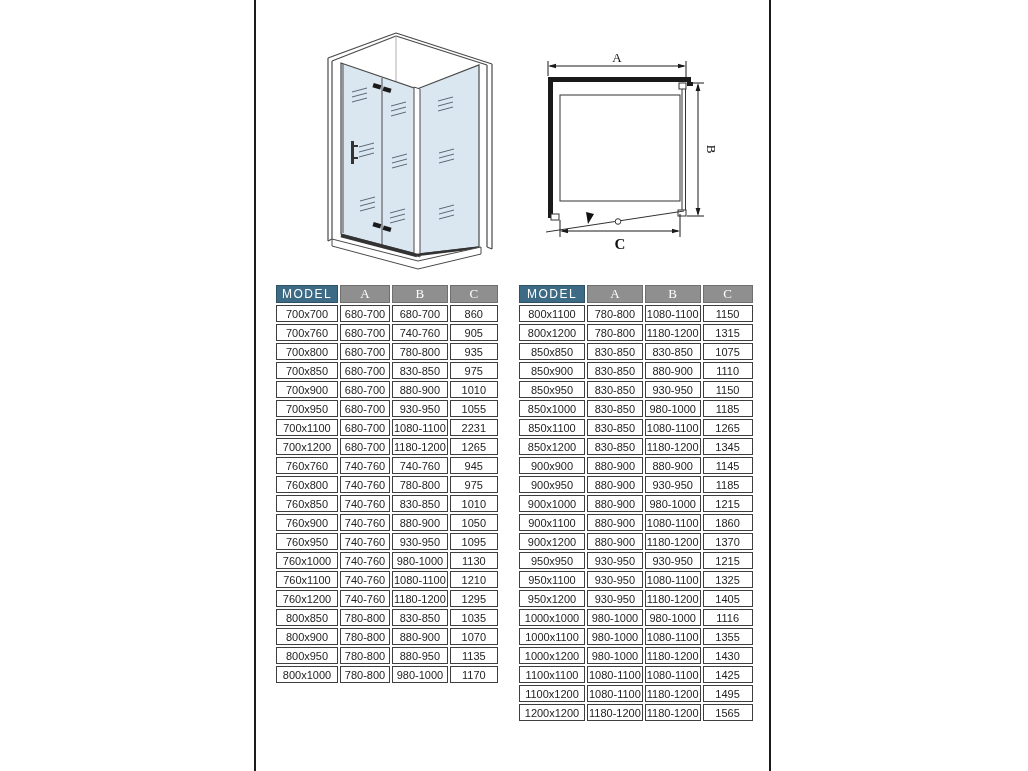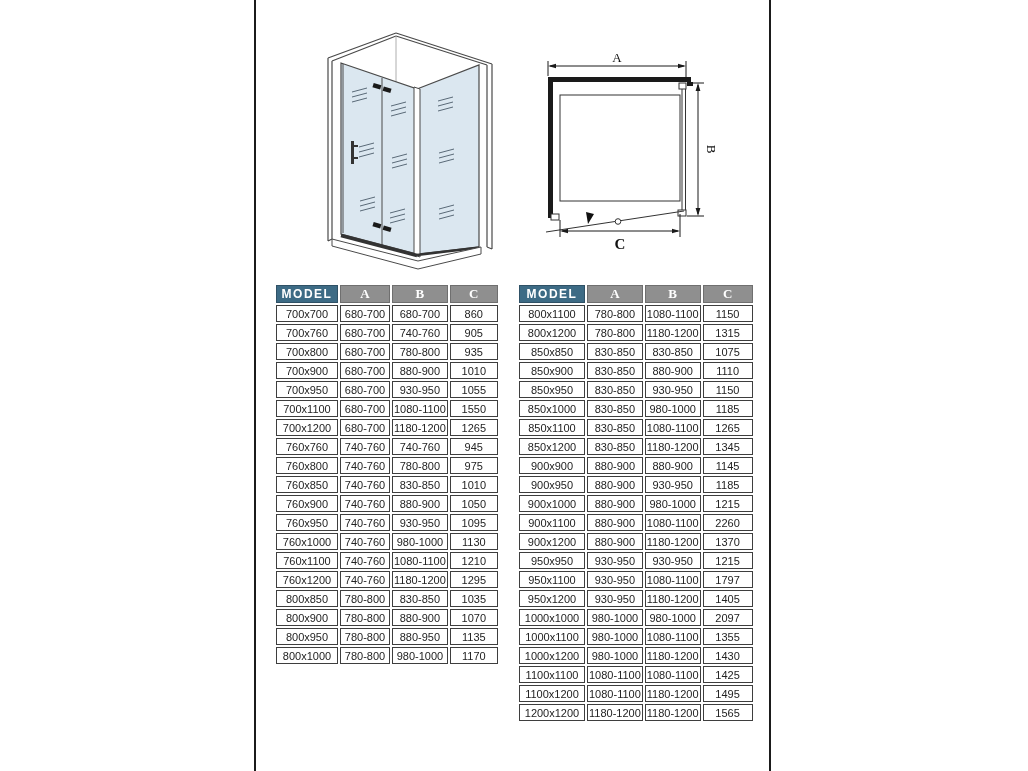--- a/index.html
+++ b/index.html
@@ -8,21 +8,21 @@
   .vline{position:absolute;top:0;width:2px;height:771px;background:#1b1b1b;}
   .vline.left{left:254px;}
   .vline.right{left:769px;}
   svg text{font-family:"Liberation Serif",serif;}
   table{position:absolute;top:283px;border-collapse:separate;border-spacing:2px;}
   #left-table{left:274px;}
   #right-table{left:517px;}
   th,td{text-align:center;vertical-align:middle;white-space:nowrap;background:#fff;
         font-size:11px;color:#222;height:15px;padding:0 1px;border:1px solid #3e3e3e;
         font-family:"Liberation Sans",sans-serif;}
-  th{height:14px;color:#fff;font-weight:bold;margin-top:7px;}
+  th{height:14px;color:#fff;font-weight:normal;margin-top:7px;}
   th.model{background:var(--model-bg,#3d6b85);border:1px solid #2f5166;
            font-size:12px;letter-spacing:1.5px;}
   th.abc{background:var(--abc-bg,#8f8f8f);border:1px solid #6f6f6f;
          font-family:"Liberation Serif",serif;font-size:13px;}
   #left-table col.c-model{width:62px;} #left-table col.c-a{width:50px;}
   #left-table col.c-b{width:54px;}    #left-table col.c-c{width:48px;}
   #right-table col.c-model{width:66px;} #right-table col.c-a{width:50px;}
   #right-table col.c-b{width:54px;}     #right-table col.c-c{width:50px;}
 </style>
 </head>
@@ -164,36 +164,42 @@
           <td>740-760</td>
           <td>905</td>
         </tr>
         <tr>
           <td>700x800</td>
           <td>680-700</td>
           <td>780-800</td>
           <td>935</td>
         </tr>
         <tr>
+          <td>700x850</td>
+          <td>680-700</td>
+          <td>830-850</td>
+          <td>975</td>
+        </tr>
+        <tr>
           <td>700x900</td>
           <td>680-700</td>
           <td>880-900</td>
           <td>1010</td>
         </tr>
         <tr>
           <td>700x950</td>
           <td>680-700</td>
           <td>930-950</td>
           <td>1055</td>
         </tr>
         <tr>
           <td>700x1100</td>
           <td>680-700</td>
           <td>1080-1100</td>
-          <td>1550</td>
+          <td>2231</td>
         </tr>
         <tr>
           <td>700x1200</td>
           <td>680-700</td>
           <td>1180-1200</td>
           <td>1265</td>
         </tr>
         <tr>
           <td>760x760</td>
           <td>740-760</td>
@@ -348,51 +354,51 @@
         <tr>
           <td>900x1000</td>
           <td>880-900</td>
           <td>980-1000</td>
           <td>1215</td>
         </tr>
         <tr>
           <td>900x1100</td>
           <td>880-900</td>
           <td>1080-1100</td>
-          <td>2260</td>
+          <td>1860</td>
         </tr>
         <tr>
           <td>900x1200</td>
           <td>880-900</td>
           <td>1180-1200</td>
           <td>1370</td>
         </tr>
         <tr>
           <td>950x950</td>
           <td>930-950</td>
           <td>930-950</td>
           <td>1215</td>
         </tr>
         <tr>
           <td>950x1100</td>
           <td>930-950</td>
           <td>1080-1100</td>
-          <td>1797</td>
+          <td>1325</td>
         </tr>
         <tr>
           <td>950x1200</td>
           <td>930-950</td>
           <td>1180-1200</td>
           <td>1405</td>
         </tr>
         <tr>
           <td>1000x1000</td>
           <td>980-1000</td>
           <td>980-1000</td>
-          <td>2097</td>
+          <td>1116</td>
         </tr>
         <tr>
           <td>1000x1100</td>
           <td>980-1000</td>
           <td>1080-1100</td>
           <td>1355</td>
         </tr>
         <tr>
           <td>1000x1200</td>
           <td>980-1000</td>

